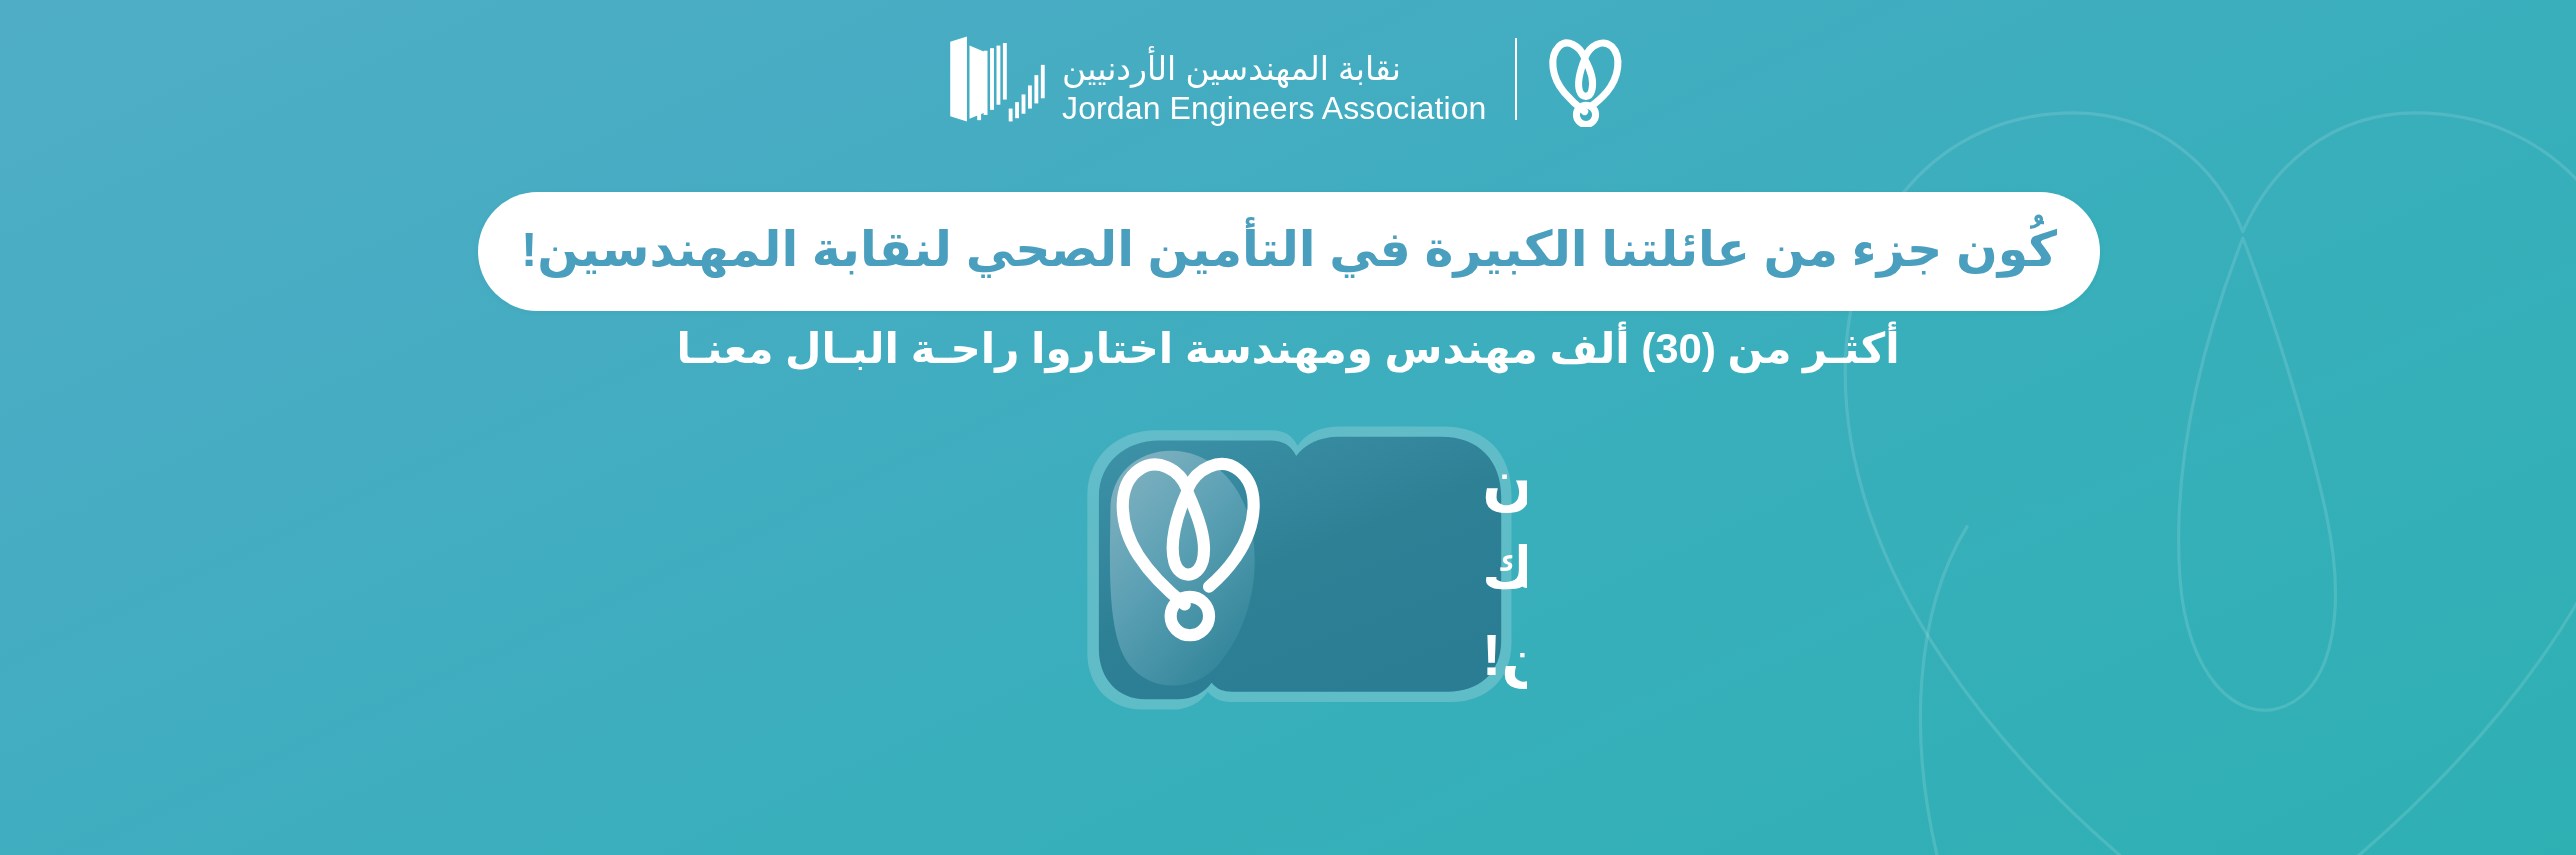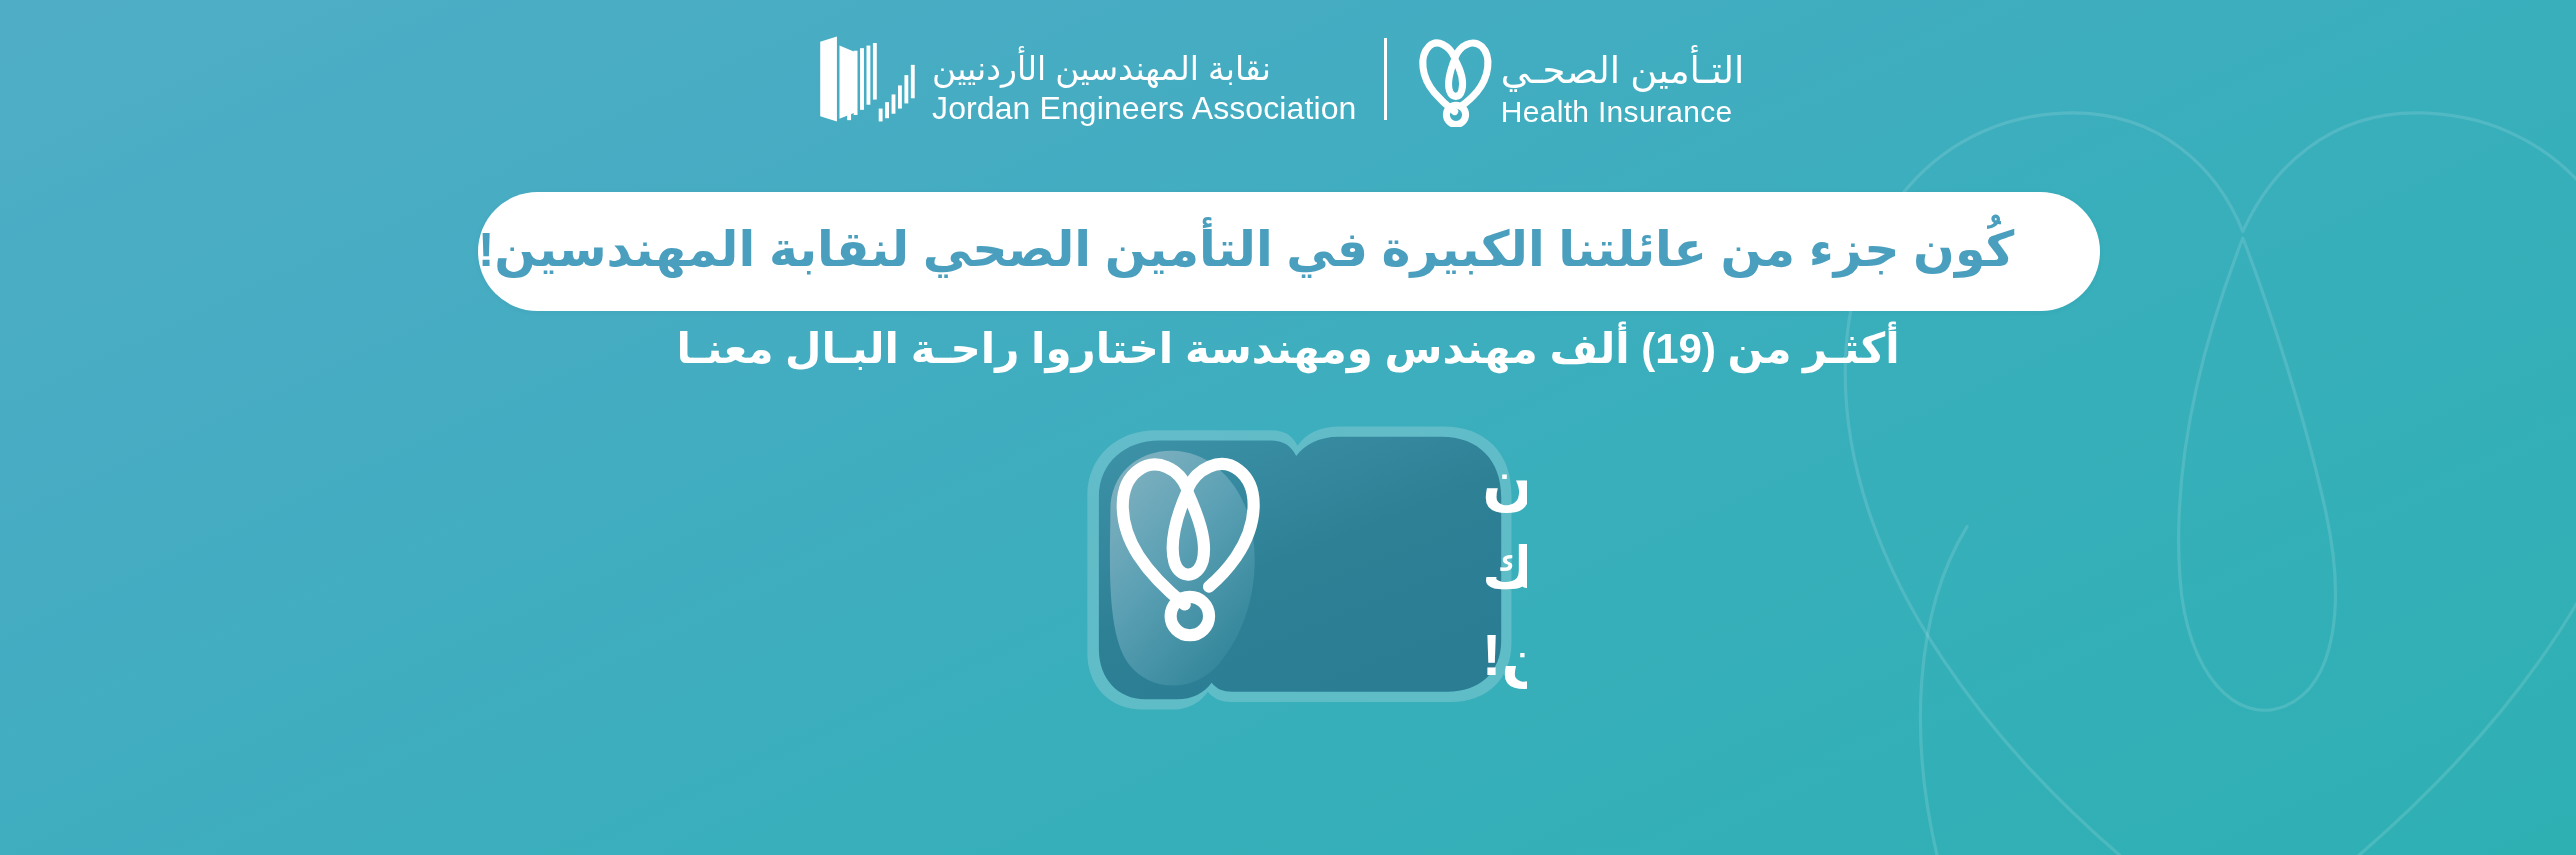--- a/index.html
+++ b/index.html
@@ -128,21 +128,21 @@
   #headline-pill {
     position: absolute;
     left: 478px;
     top: 192px;
     width: 1622px;
     height: 119px;
     background: #FFFFFF;
     border-radius: 60px;
     display: flex;
     align-items: center;
-    justify-content: flex-end;
+    justify-content: center;
     box-shadow: 0 1.3px 6.4px rgba(0,0,0,0.04);
   }
   #headline-text {
     color: #4A9FBE;
     font-size: 49px;
     font-weight: bold;
     letter-spacing: 0.3px;
     white-space: nowrap;
     line-height: 1;
     padding-bottom: 3.8px;
@@ -249,33 +249,29 @@
 
             <path d="M62 44
                      C 54 64, 50 82, 54 94
                      C 58 105, 70 105, 73 93
                      C 77 78, 70 58, 62 44 Z"></path>
 
             <circle cx="64" cy="131" r="15"></circle>
           </g>
         </svg>
       </span>
-      <span class="hi-text">
-        <span class="hi-ar">التـأمين الصحـي</span>
-        <span class="hi-en">Health Insurance</span>
-      </span>
     </div>
 
   </div>
 
   <div id="headline-pill">
     <span id="headline-text">كُون جزء من عائلتنا الكبيرة في التأمين الصحي لنقابة المهندسين!</span>
   </div>
 
-  <div id="subtitle">أكثـر من (19) ألف مهندس ومهندسة اختاروا راحـة البـال معنـا</div>
+  <div id="subtitle">أكثـر من (30) ألف مهندس ومهندسة اختاروا راحـة البـال معنـا</div>
 
   <div id="campaign-badge">
     <svg viewBox="0 0 730 462" xmlns="http://www.w3.org/2000/svg">
       <defs>
         <linearGradient id="badgeFill" x1="0" y1="0" x2="0.6" y2="1">
           <stop offset="0%" stop-color="#3E93A8"></stop>
           <stop offset="55%" stop-color="#2E8095"></stop>
           <stop offset="100%" stop-color="#2A7D93"></stop>
         </linearGradient>
         <linearGradient id="heartBg" x1="0.1" y1="0" x2="0.8" y2="1">

